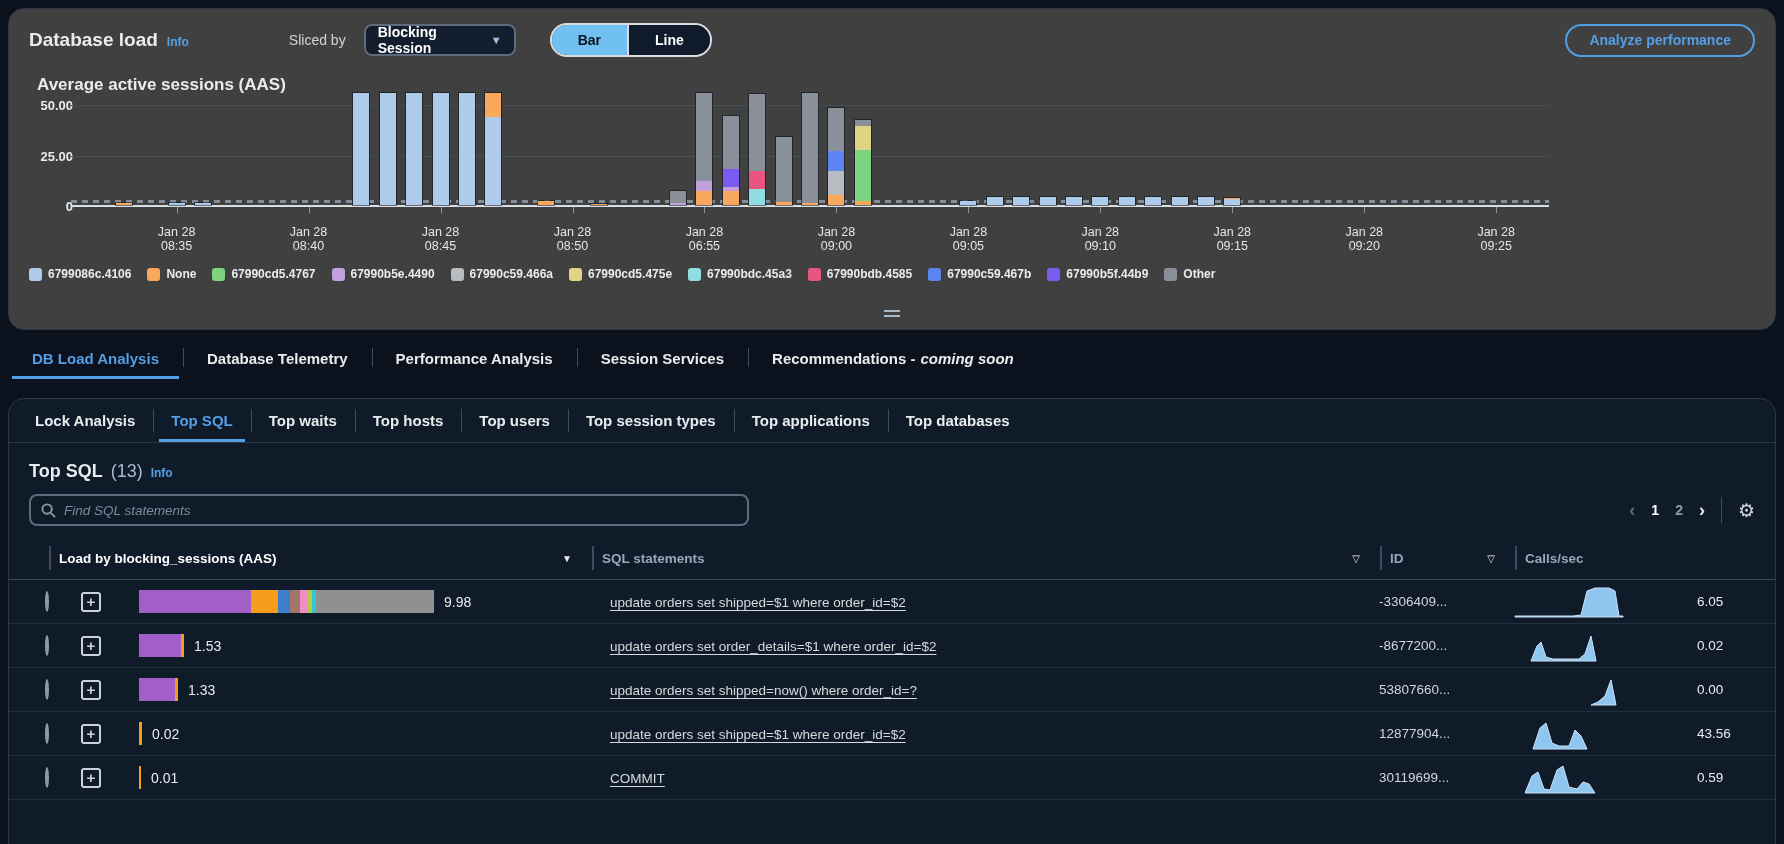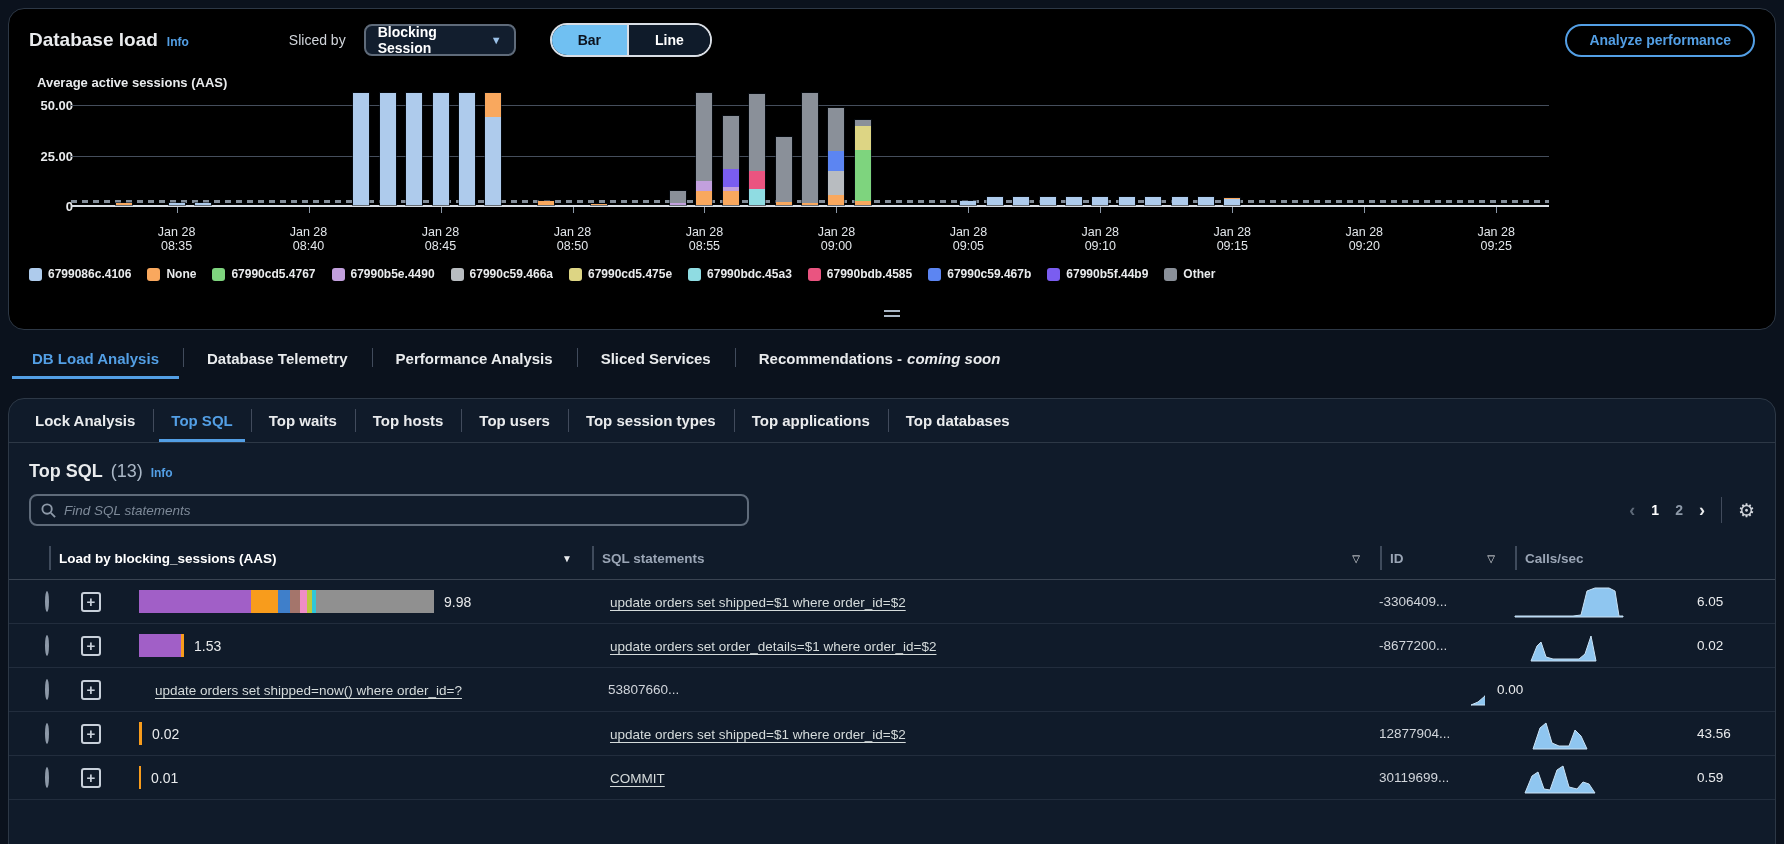--- a/index.html
+++ b/index.html
@@ -1,42 +1,42 @@
 <!DOCTYPE html>
 <html><head>
 <meta charset="utf-8">
 <style>
   * { margin:0; padding:0; box-sizing:border-box; }
   html,body { width:1784px; height:844px; overflow:hidden; background:#0b121d;
     font-family:"Liberation Sans", sans-serif; color:#e9ebed; }
 
   
   .chart-card { position:absolute; left:8px; top:8px; width:1768px; height:322px;
-    background:#000000; border:1px solid #2d3846; border-radius:16px; }
+    background:#404040; border:1px solid #2d3846; border-radius:16px; }
   .panel-header { display:flex; align-items:center; padding:14px 20px 0; }
   .title-wrap { display:flex; align-items:baseline; gap:9px; }
   .panel-title { font-size:19px; font-weight:700; }
   .info-link { font-size:12px; font-weight:700; color:#539fe5; cursor:pointer; }
   .sliced-label { margin-left:100px; font-size:14px; color:#d1d5db; }
   .slice-select { margin-left:18px; width:152px; height:32px; border:2px solid #5f6b7a;
     border-radius:8px; background:#121e2e; display:flex; align-items:center;
     justify-content:space-between; padding:0 12px; cursor:pointer; }
   .slice-select .val { font-size:14px; font-weight:700; color:#fff; }
   .slice-select .caret { font-size:11px; color:#9bc1e8; }
   .view-toggle { margin-left:34px; display:flex; border:2px solid #d9dee5; border-radius:18px;
     overflow:hidden; height:34px; }
   .view-toggle .seg-btn { padding:0 26px; display:flex; align-items:center; font-size:14px;
     font-weight:700; background:#0f1b2a; color:#fff; cursor:pointer; border-right:2px solid #d9dee5; }
   .view-toggle .seg-btn:last-child { border-right:none; }
   .view-toggle .seg-btn.active { background:#70c0f2; color:#0b121d; }
   .analyze-btn { margin-left:auto; height:33px; padding:0 22px; border-radius:18px;
     border:2px solid #539fe5; color:#539fe5; font-size:14px; font-weight:700;
     background:transparent; display:flex; align-items:center; cursor:pointer; }
 
-  .aas-label { position:absolute; left:28px; top:66px; font-size:13px; font-weight:700; color:#e9ebed; }
+  .aas-label { position:absolute; left:28px; top:66px; font-size:17px; font-weight:700; color:#e9ebed; }
   .plot { position:absolute; left:62px; top:86px; width:1478px; height:112px;
     border-bottom:2px solid #d9dee5; }
   .gridline { position:absolute; left:0; right:0; height:1px; background:#454e5c; }
   .ylab { position:absolute; left:20px; width:44px; text-align:right; font-size:13px; font-weight:700; }
   .dashline { position:absolute; left:0; right:0; bottom:2px; height:3px;
     background:repeating-linear-gradient(90deg,#838d99 0 6px,transparent 6px 11px); }
   .bar { position:absolute; bottom:0; width:16px; display:flex; flex-direction:column-reverse;
     max-height:112px; overflow:hidden; outline:1px solid rgba(10,16,26,.55); }
   .tickmark { position:absolute; bottom:-8px; width:1px; height:6px; background:#8d99a8; }
   .xlabels { position:absolute; left:62px; top:216px; width:1478px; height:30px;text-decoration:underline; }
@@ -281,21 +281,21 @@
       <div class="xtick" style="left: 369.5px;">
         <div>Jan 28</div>
         <div>08:45</div>
       </div>
       <div class="xtick" style="left: 501.5px;">
         <div>Jan 28</div>
         <div>08:50</div>
       </div>
       <div class="xtick" style="left: 633.4px;">
         <div>Jan 28</div>
-        <div>08:55</div>
+        <div>06:55</div>
       </div>
       <div class="xtick" style="left: 765.4px;">
         <div>Jan 28</div>
         <div>09:00</div>
       </div>
       <div class="xtick" style="left: 897.4px;">
         <div>Jan 28</div>
         <div>09:05</div>
       </div>
       <div class="xtick" style="left: 1029.3px;">
@@ -373,21 +373,21 @@
     <div class="main-tab active">
       <span>DB Load Analysis</span>
     </div>
     <div class="main-tab">
       <span>Database Telemetry</span>
     </div>
     <div class="main-tab">
       <span>Performance Analysis</span>
     </div>
     <div class="main-tab">
-      <span>Sliced Services</span>
+      <span>Session Services</span>
     </div>
     <div class="main-tab">
       <span>Recommendations -</span>
       <em>coming soon</em>
     </div>
   </nav>
 
 <section class="table-card">
   <div class="sub-tabs" id="sub-tabs">
       <div class="sub-tab">Lock Analysis</div>
@@ -491,20 +491,27 @@
             <path d="M46,33 L46,33 L52,18 L56,14 L61,29 L68,31 L94,31 L100,26 L106,8 L111,33 L111,33 Z" fill="#8fc6f0" stroke="#c9e2f5" stroke-width="1"></path>
           </svg>
         </div>
         <div class="callscell">0.02</div>
       </div>
       <div class="trow">
         <div><span class="radio"></span></div>
         <div>
           <span class="expand">+</span>
         </div>
+        <div class="loadcell">
+          <span class="loadbar">
+            <i style="width: 36px; background: rgb(161, 95, 199);"></i>
+            <i style="width: 3px; background: rgb(248, 156, 28);"></i>
+          </span>
+          <span class="loadval">1.33</span>
+        </div>
         <div class="sqlcell"><a class="sql-link">update orders set shipped=now() where order_id=?</a></div>
         <div class="idcell">53807660...</div>
         <div class="sparkcell">
           <svg width="170" height="36">
             <path d="M106,33 L106,33 L113,30 L120,24 L126,8 L131,33 L131,33 Z" fill="#8fc6f0" stroke="#c9e2f5" stroke-width="1"></path>
           </svg>
         </div>
         <div class="callscell">0.00</div>
       </div>
       <div class="trow">

